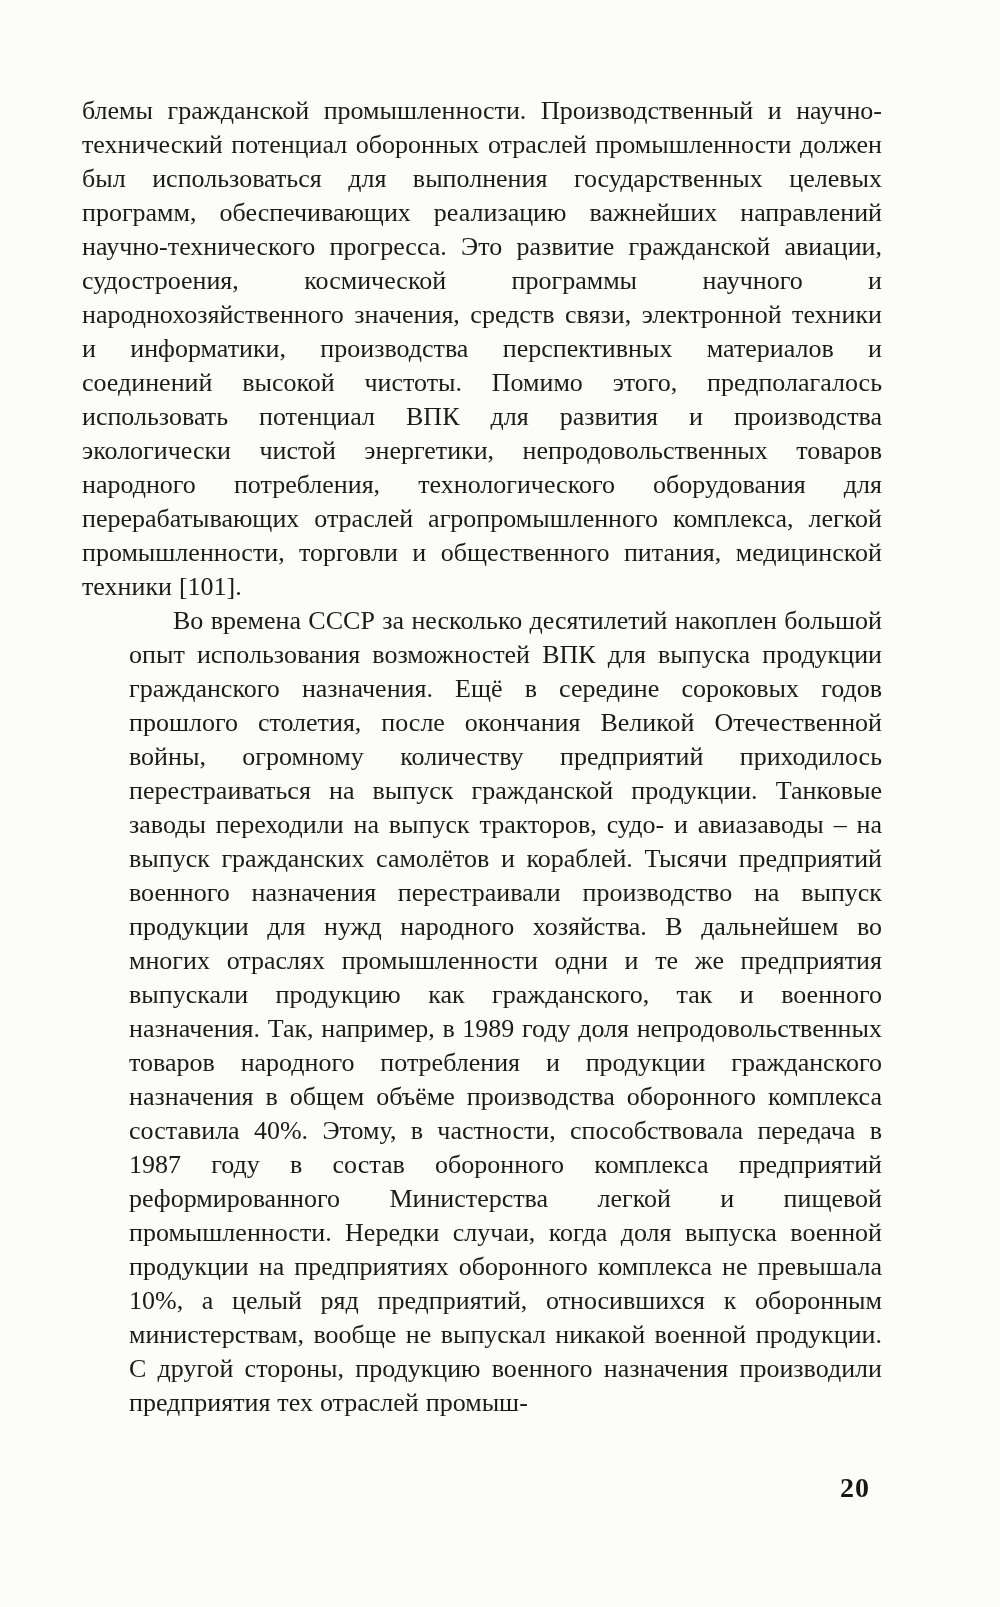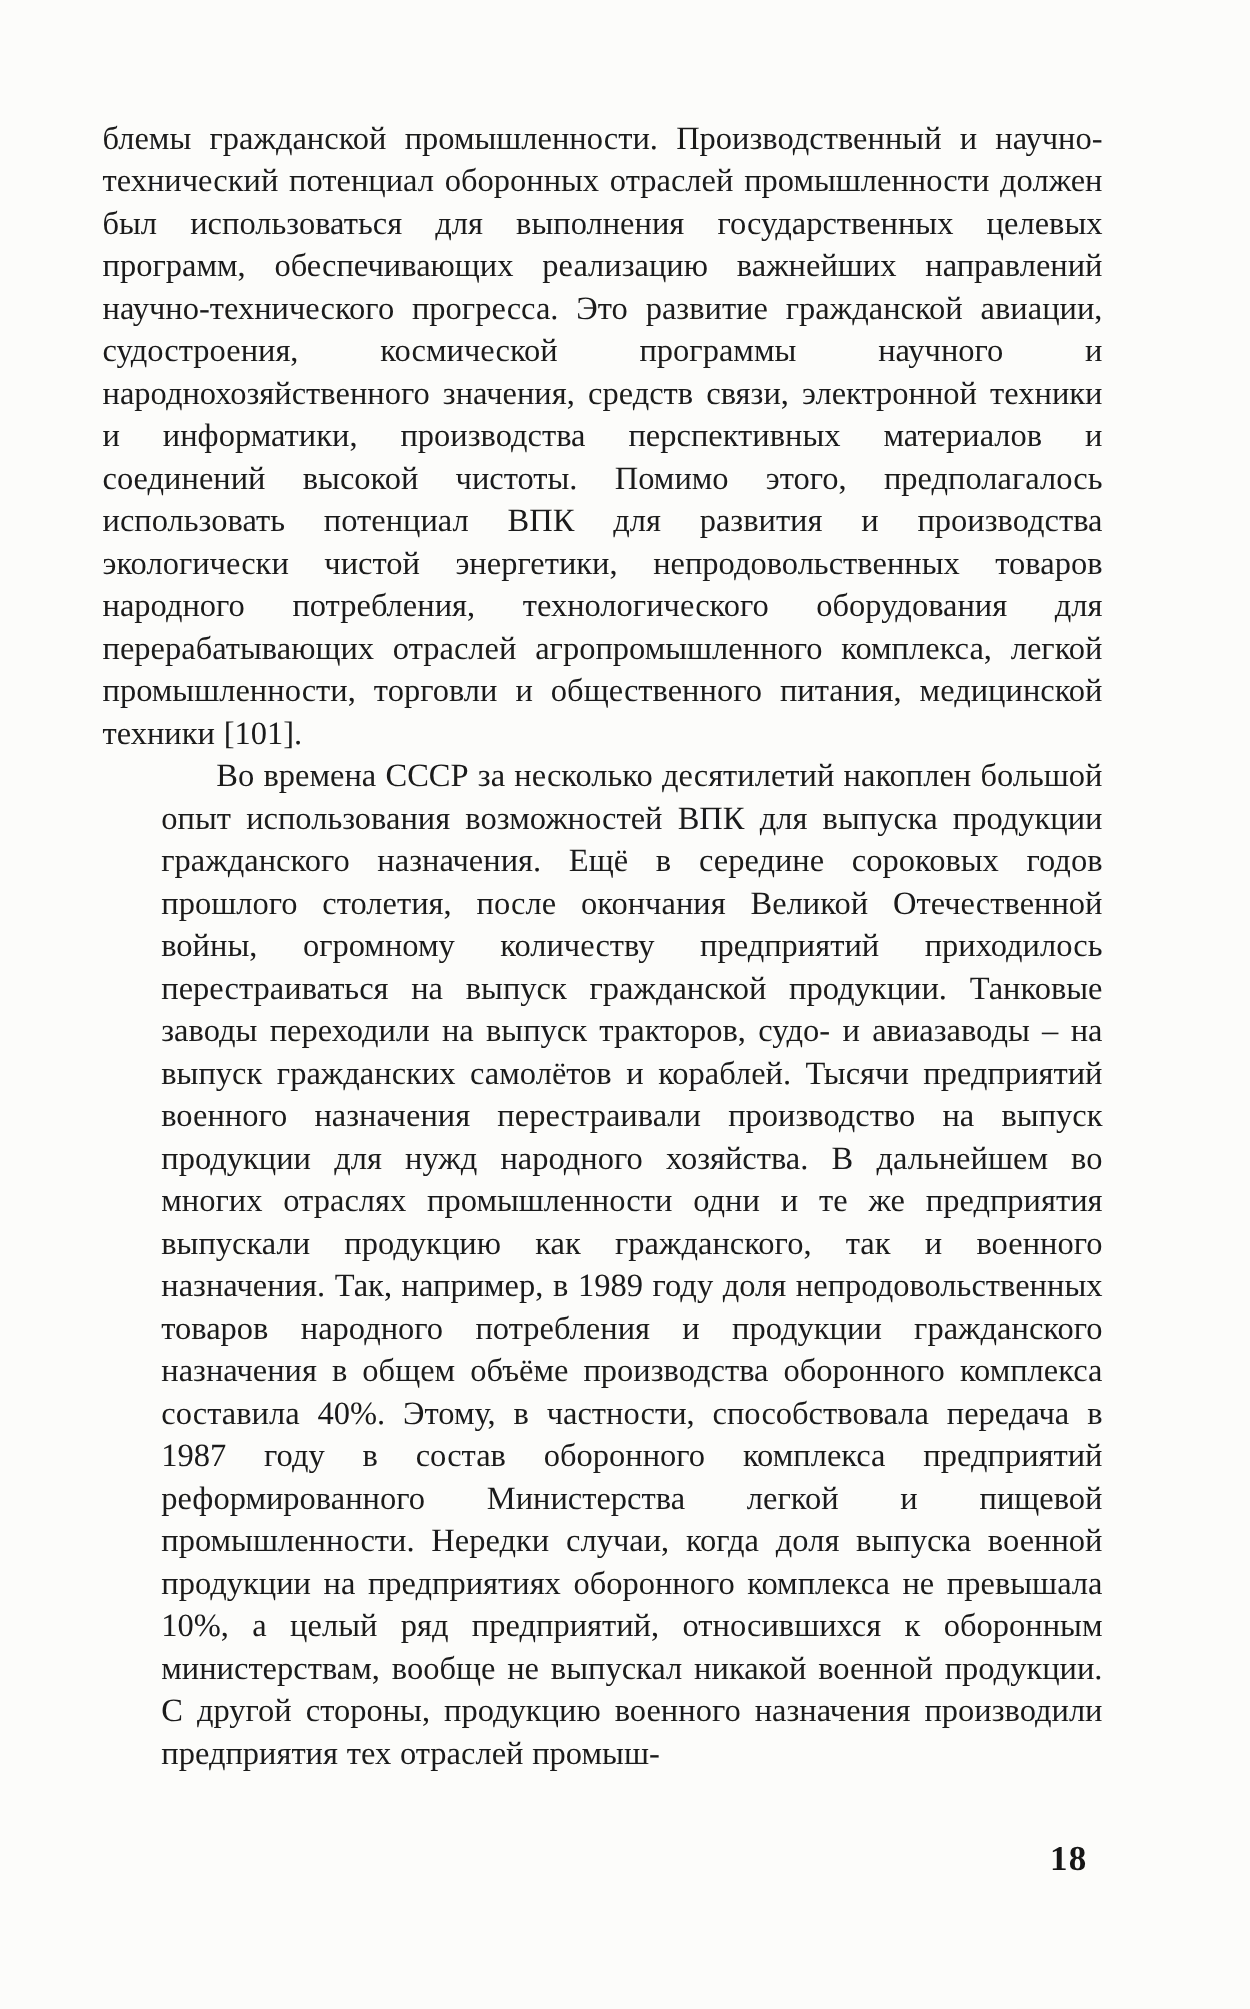--- a/index.html
+++ b/index.html
@@ -53,14 +53,14 @@
     }
   </style>
 </head>
 <body>
 
 <div class="page">
   <div class="text-block">
     <p class="para">блемы гражданской промышленности. Производственный и научно-технический потенциал оборонных отраслей промышленности должен был использоваться для выполнения государственных целевых программ, обеспечивающих реализацию важнейших направлений научно-технического прогресса. Это развитие гражданской авиации, судостроения, космической программы научного и народнохозяйственного значения, средств связи, электронной техники и информатики, производства перспективных материалов и соединений высокой чистоты. Помимо этого, предполагалось использовать потенциал ВПК для развития и производства экологически чистой энергетики, непродовольственных товаров народного потребления, технологического оборудования для перерабатывающих отраслей агропромышленного комплекса, легкой промышленности, торговли и общественного питания, медицинской техники [101].</p>
     <p class="para indent">Во времена СССР за несколько десятилетий накоплен большой опыт использования возможностей ВПК для выпуска продукции гражданского назначения. Ещё в середине сороковых годов прошлого столетия, после окончания Великой Отечественной войны, огромному количеству предприятий приходилось перестраиваться на выпуск гражданской продукции. Танковые заводы переходили на выпуск тракторов, судо- и авиазаводы – на выпуск гражданских самолётов и кораблей. Тысячи предприятий военного назначения перестраивали производство на выпуск продукции для нужд народного хозяйства. В дальнейшем во многих отраслях промышленности одни и те же предприятия выпускали продукцию как гражданского, так и военного назначения. Так, например, в 1989 году доля непродовольственных товаров народного потребления и продукции гражданского назначения в общем объёме производства оборонного комплекса составила 40%. Этому, в частности, способствовала передача в 1987 году в состав оборонного комплекса предприятий реформированного Министерства легкой и пищевой промышленности. Нередки случаи, когда доля выпуска военной продукции на предприятиях оборонного комплекса не превышала 10%, а целый ряд предприятий, относившихся к оборонным министерствам, вообще не выпускал никакой военной продукции. С другой стороны, продукцию военного назначения производили предприятия тех отраслей промыш-</p>
   </div>
-  <div class="page-number">18</div>
+  <div class="page-number">20</div>
 </div>
 
 </body></html>

